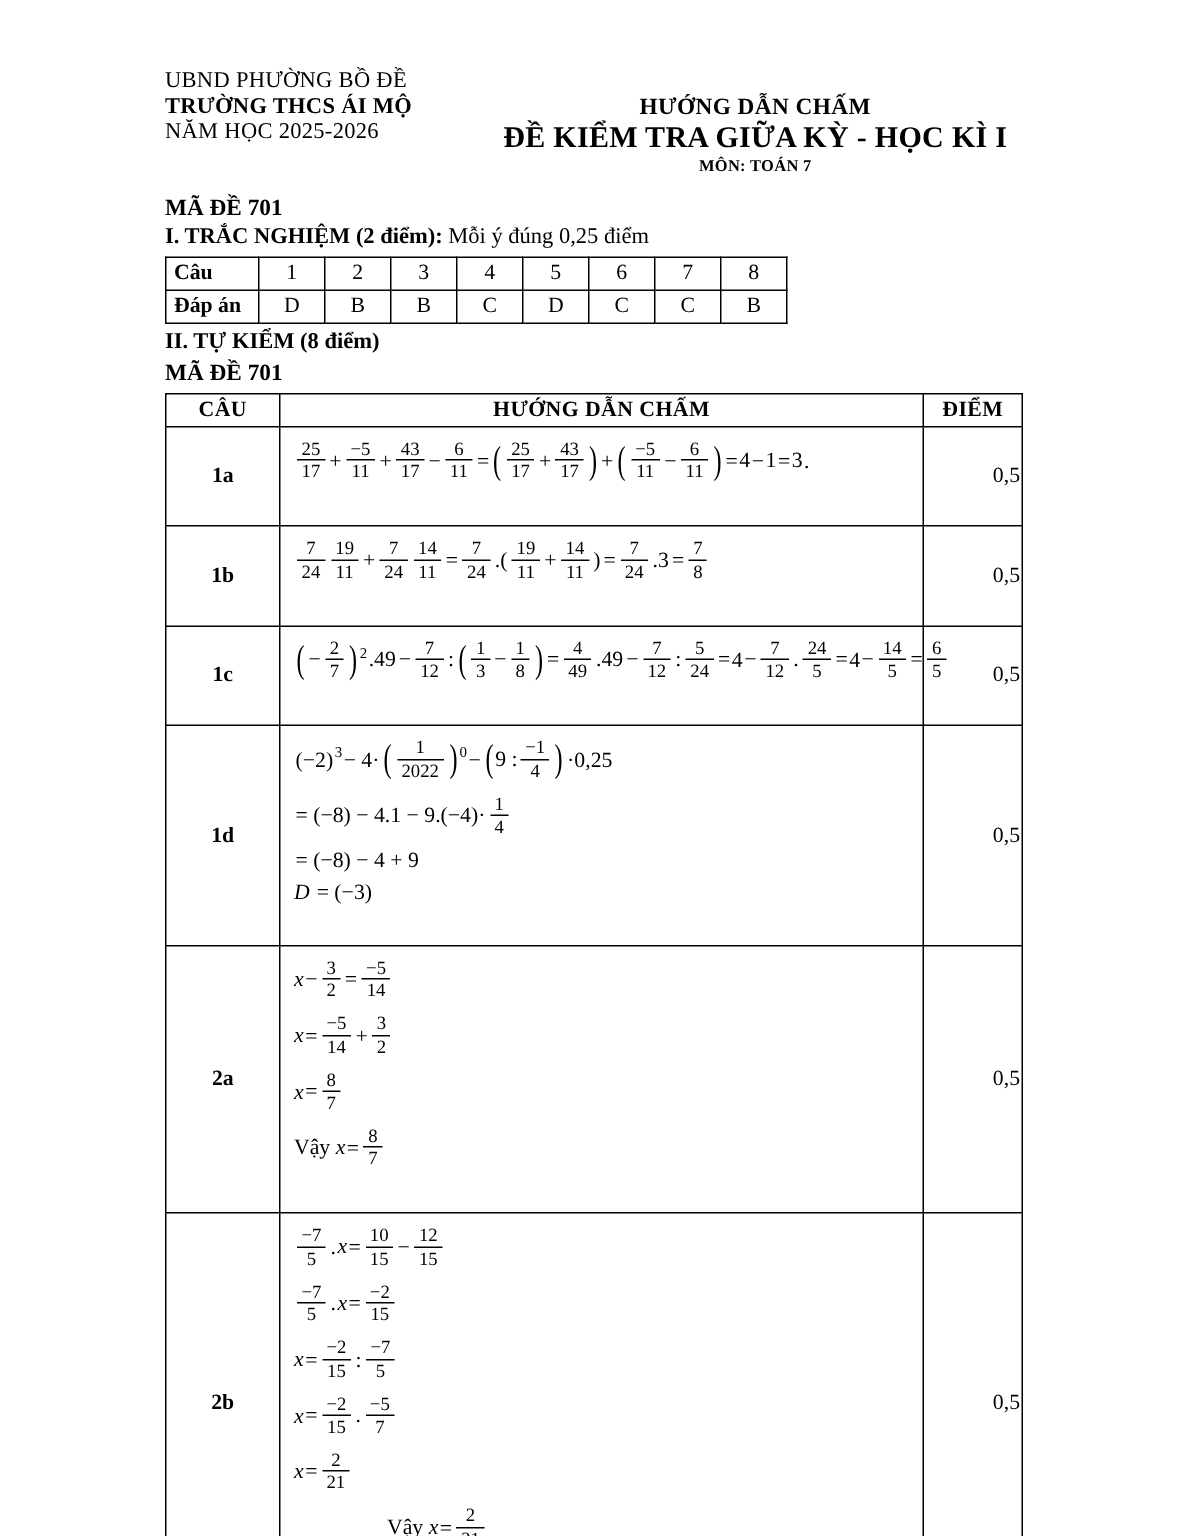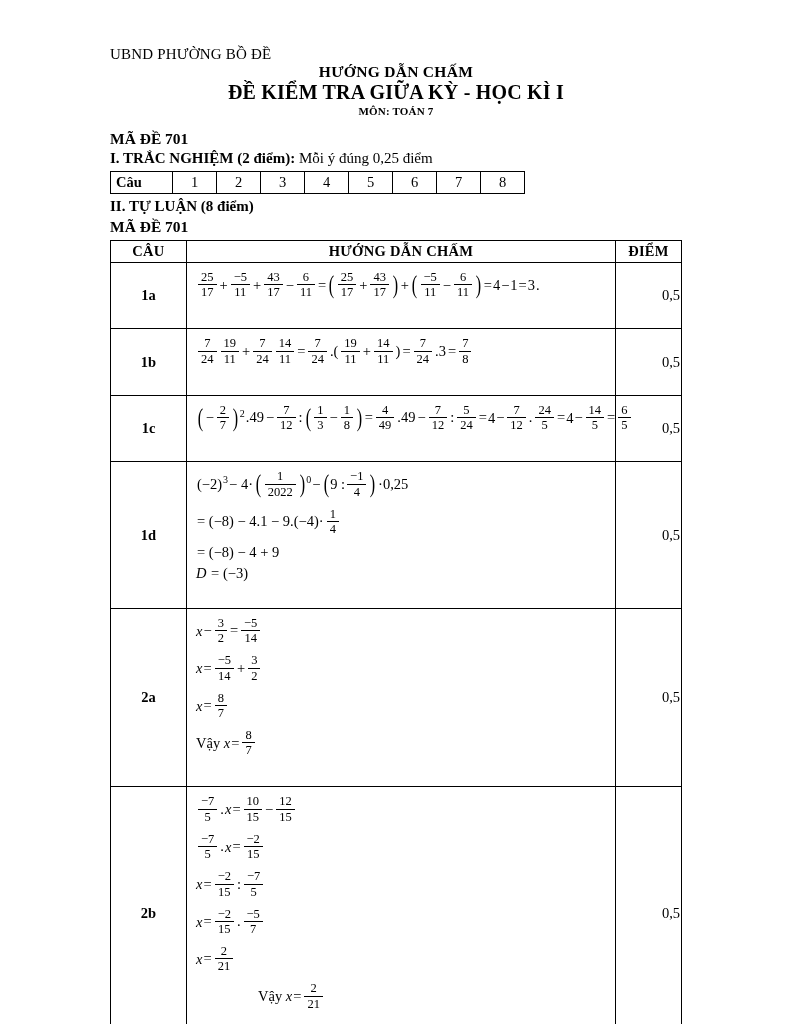--- a/index.html
+++ b/index.html
@@ -188,20 +188,24 @@
   .indent { padding-left: 62px; }
 </style>
 </head>
 <body>
 
 <div class="page">
 
   <div class="hdr-line1">UBND PHƯỜNG BỒ ĐỀ</div>
 
   <div class="hdr-row">
+    <div class="hdr-left">
+      <div class="school">TRƯỜNG THCS ÁI MỘ</div>
+      <div class="year">NĂM HỌC 2025-2026</div>
+    </div>
     <div class="hdr-right">
       <div class="guide-title">HƯỚNG DẪN CHẤM</div>
       <div class="exam-title">ĐỀ KIỂM TRA GIỮA KỲ - HỌC KÌ I</div>
       <div class="subject">MÔN: TOÁN 7</div>
     </div>
   </div>
 
   <div class="code">MÃ ĐỀ 701</div>
 
   <div class="sec-line">
@@ -216,25 +220,36 @@
         <td class="lbl">Câu</td>
         <td class="num">1</td>
         <td class="num">2</td>
         <td class="num">3</td>
         <td class="num">4</td>
         <td class="num">5</td>
         <td class="num">6</td>
         <td class="num">7</td>
         <td class="num">8</td>
       </tr>
+      <tr>
+        <td class="lbl">Đáp án</td>
+        <td class="num">D</td>
+        <td class="num">B</td>
+        <td class="num">B</td>
+        <td class="num">C</td>
+        <td class="num">D</td>
+        <td class="num">C</td>
+        <td class="num">C</td>
+        <td class="num">B</td>
+      </tr>
     </tbody>
   </table>
 
   <div class="sec2">
-    <span class="b u">II. TỰ LUẬN</span>
+    <span class="b u">II. TỰ KIỂM</span>
     <span class="b">(8 điểm)</span>
   </div>
 
   <div class="code2">MÃ ĐỀ 701</div>
 
   <table class="grade">
     <colgroup>
       <col class="c-cau">
       <col class="c-body">
       <col class="c-diem">

